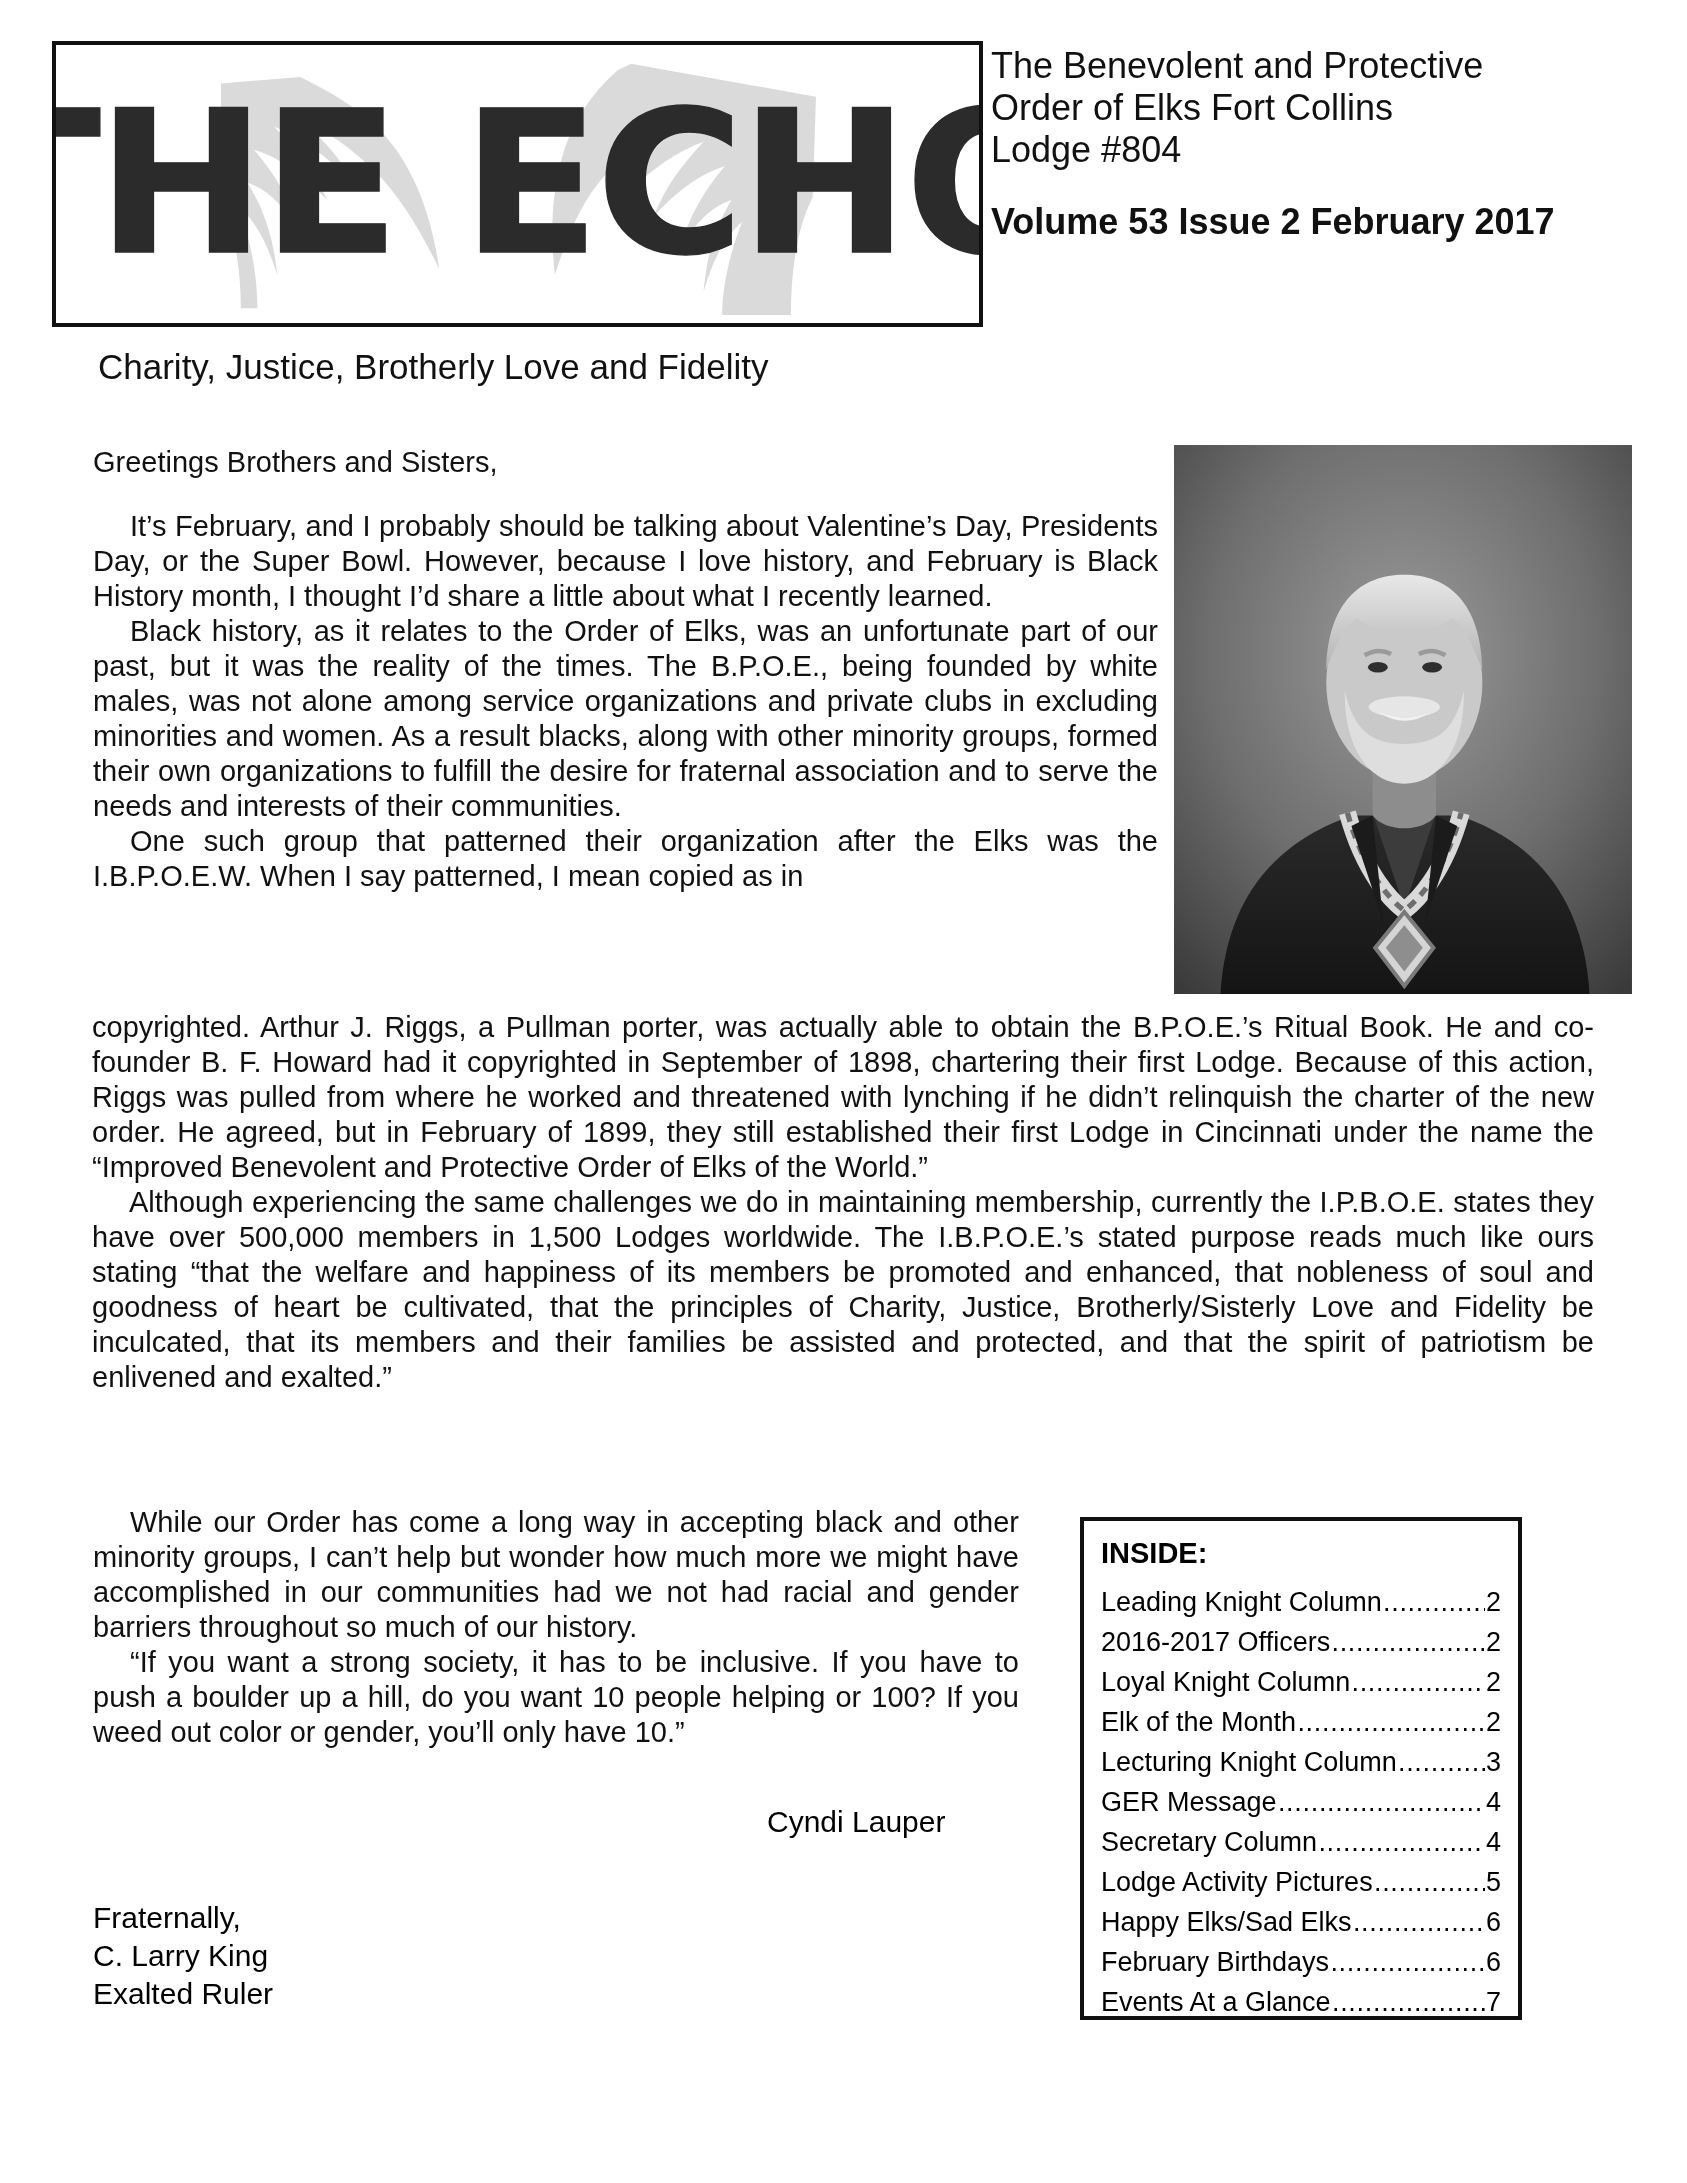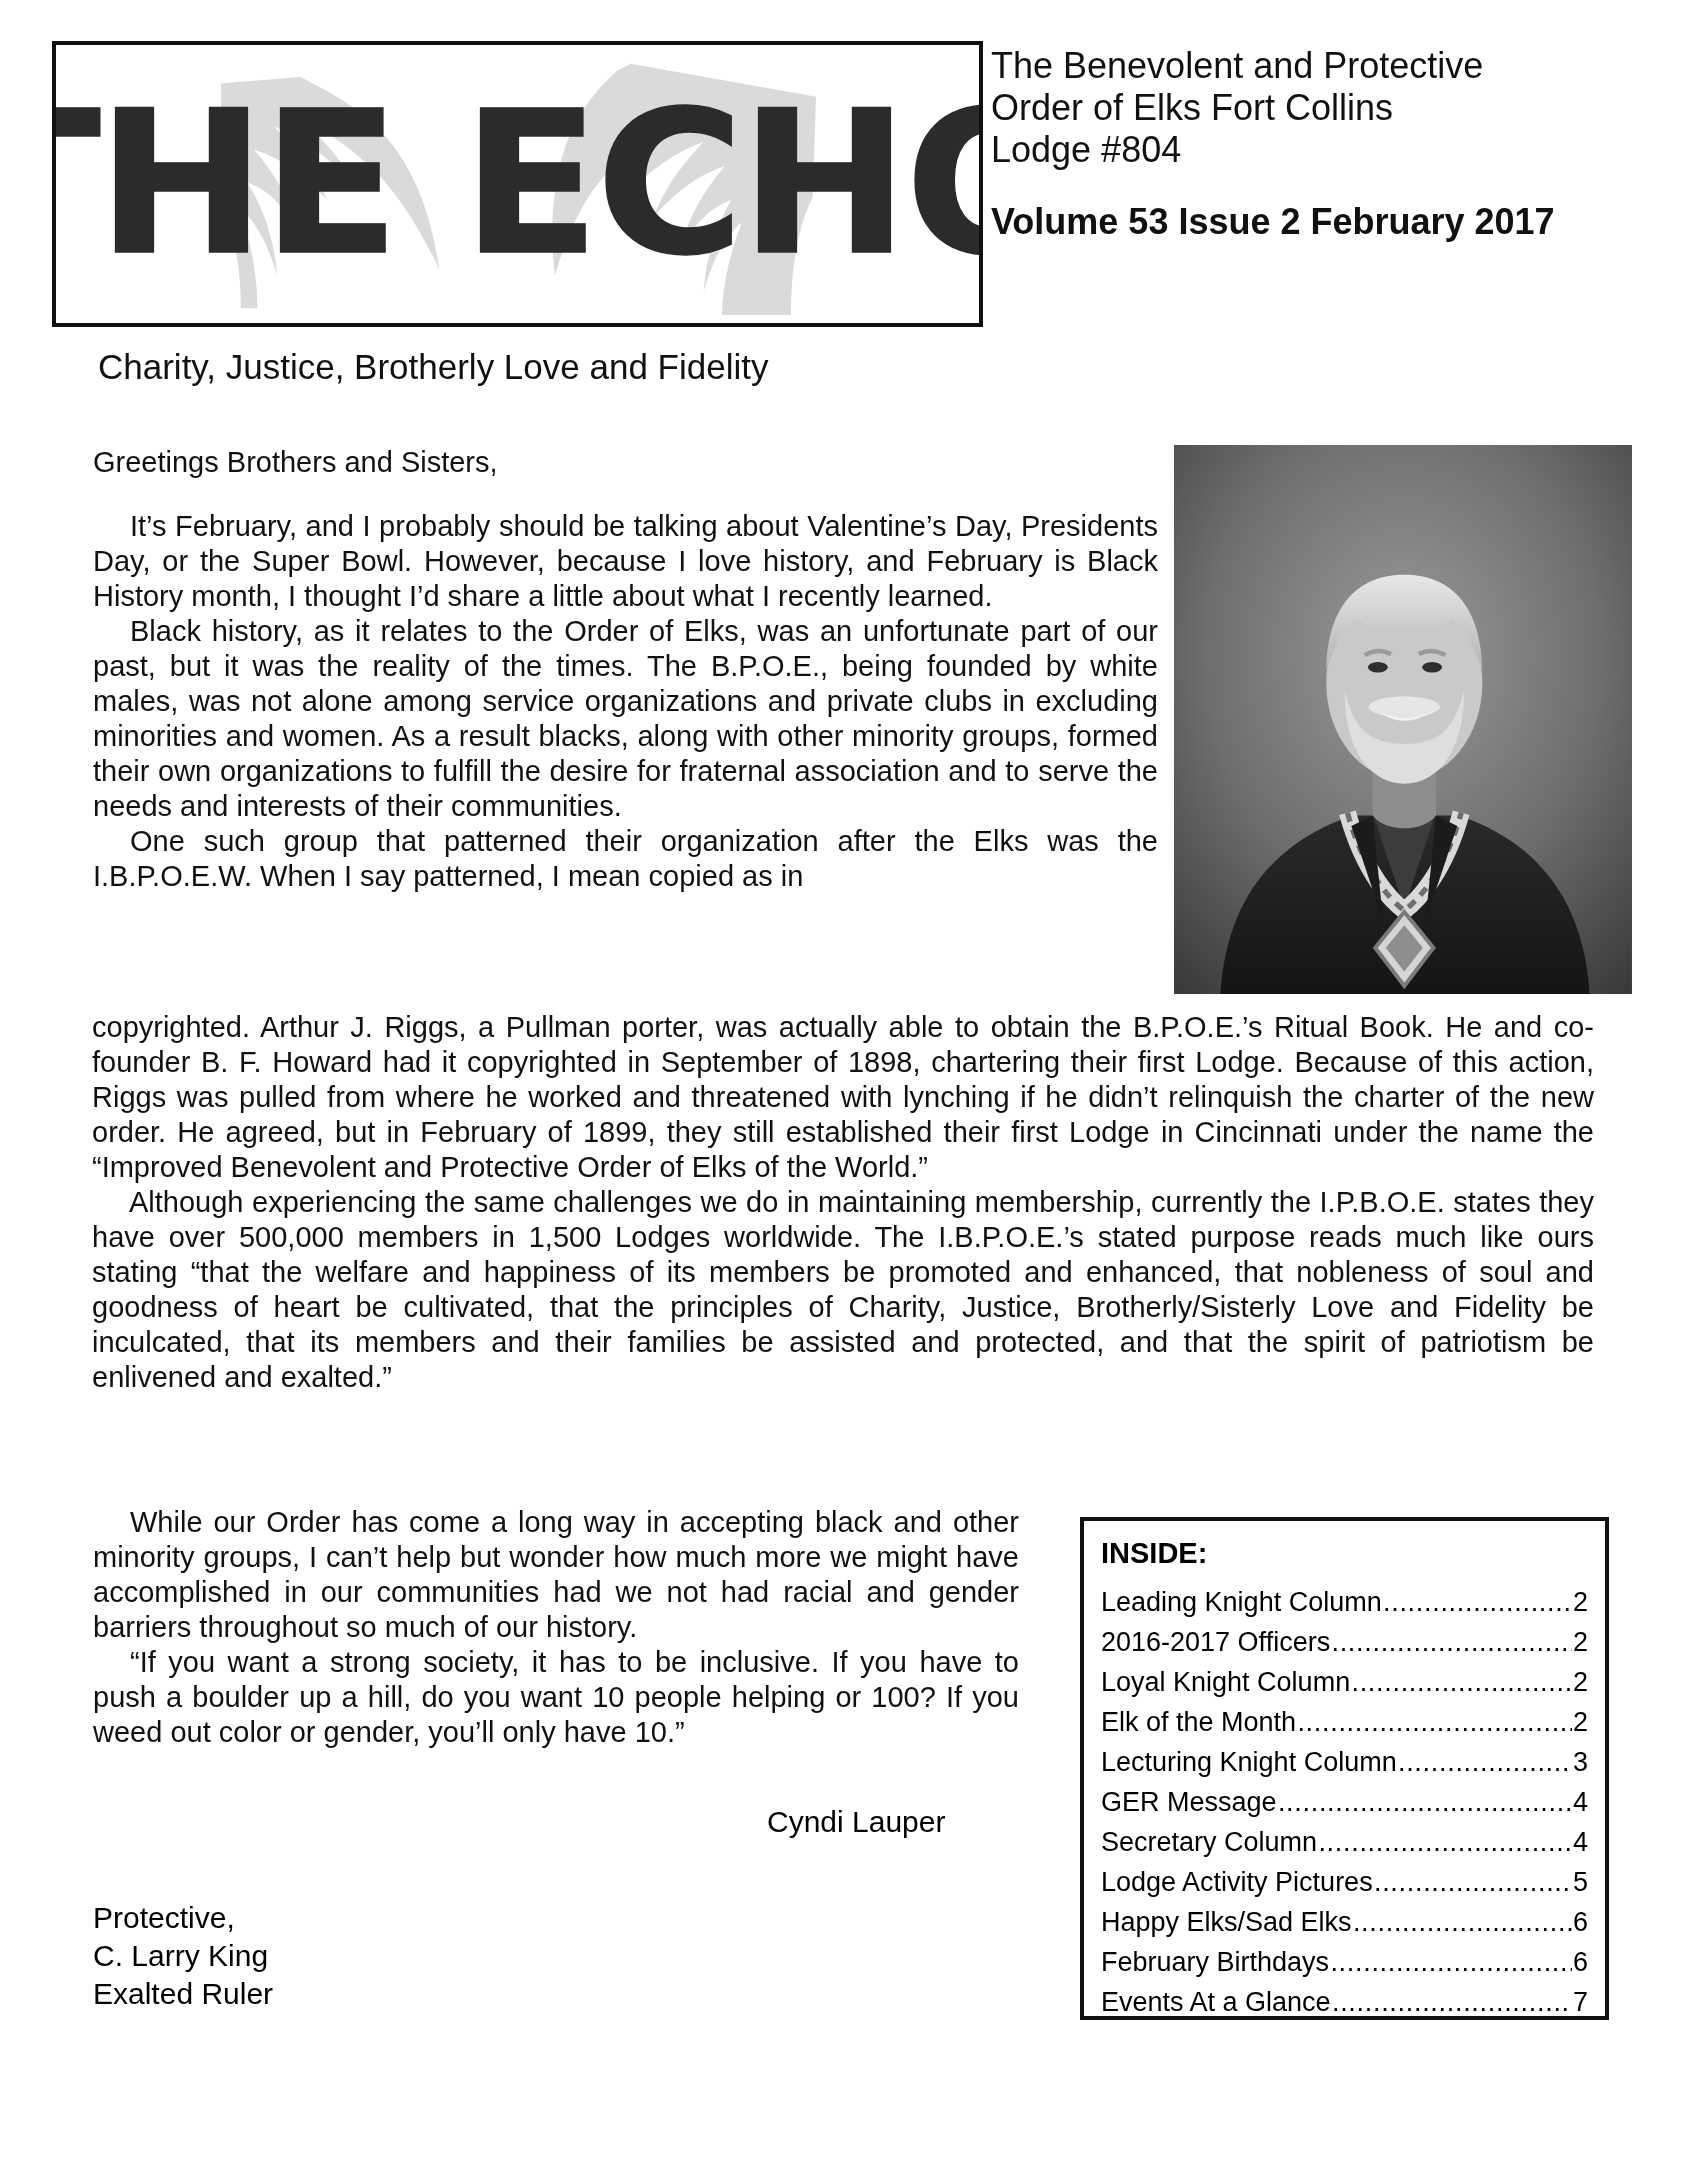--- a/index.html
+++ b/index.html
@@ -152,21 +152,21 @@
     left: 93px;
     font-size: 30px;
     line-height: 38px;
   }
 
   
   .inside-box {
     position: absolute;
     top: 1517px;
     left: 1080px;
-    width: 529px;
+    width: 442px;
     height: 503px;
     border: 4.6px solid #111;
     box-sizing: border-box;
     padding: 16px 17px 6.6px 17px;
     background: #fff;
   }
   .inside-title {
     font-size: 29px;
     font-weight: bold;
     line-height: 33px;
@@ -277,21 +277,21 @@
   </div>
 
   <div class="lower-left">
     <p class="body indent">While our Order has come a long way in accepting black and other minority groups, I can’t help but wonder how much more we might have accomplished in our communities had we not had racial and gender barriers throughout so much of our history.</p>
     <p class="body indent">“If you want a strong society, it has to be inclusive. If you have to push a boulder up a hill, do you want 10 people helping or 100? If you weed out color or gender, you’ll only have 10.”</p>
   </div>
 
   <div class="signature">Cyndi Lauper</div>
 
   <div class="closing">
-    <div>Protective,</div>
+    <div>Fraternally,</div>
     <div>C. Larry King</div>
     <div>Exalted Ruler</div>
   </div>
 
   <div class="inside-box">
     <div class="inside-title">INSIDE:</div>
     <div id="toc-list">
         <div class="toc-row">
           <span class="toc-label">Leading Knight Column</span>
           <span class="toc-dots">................................................................</span>

